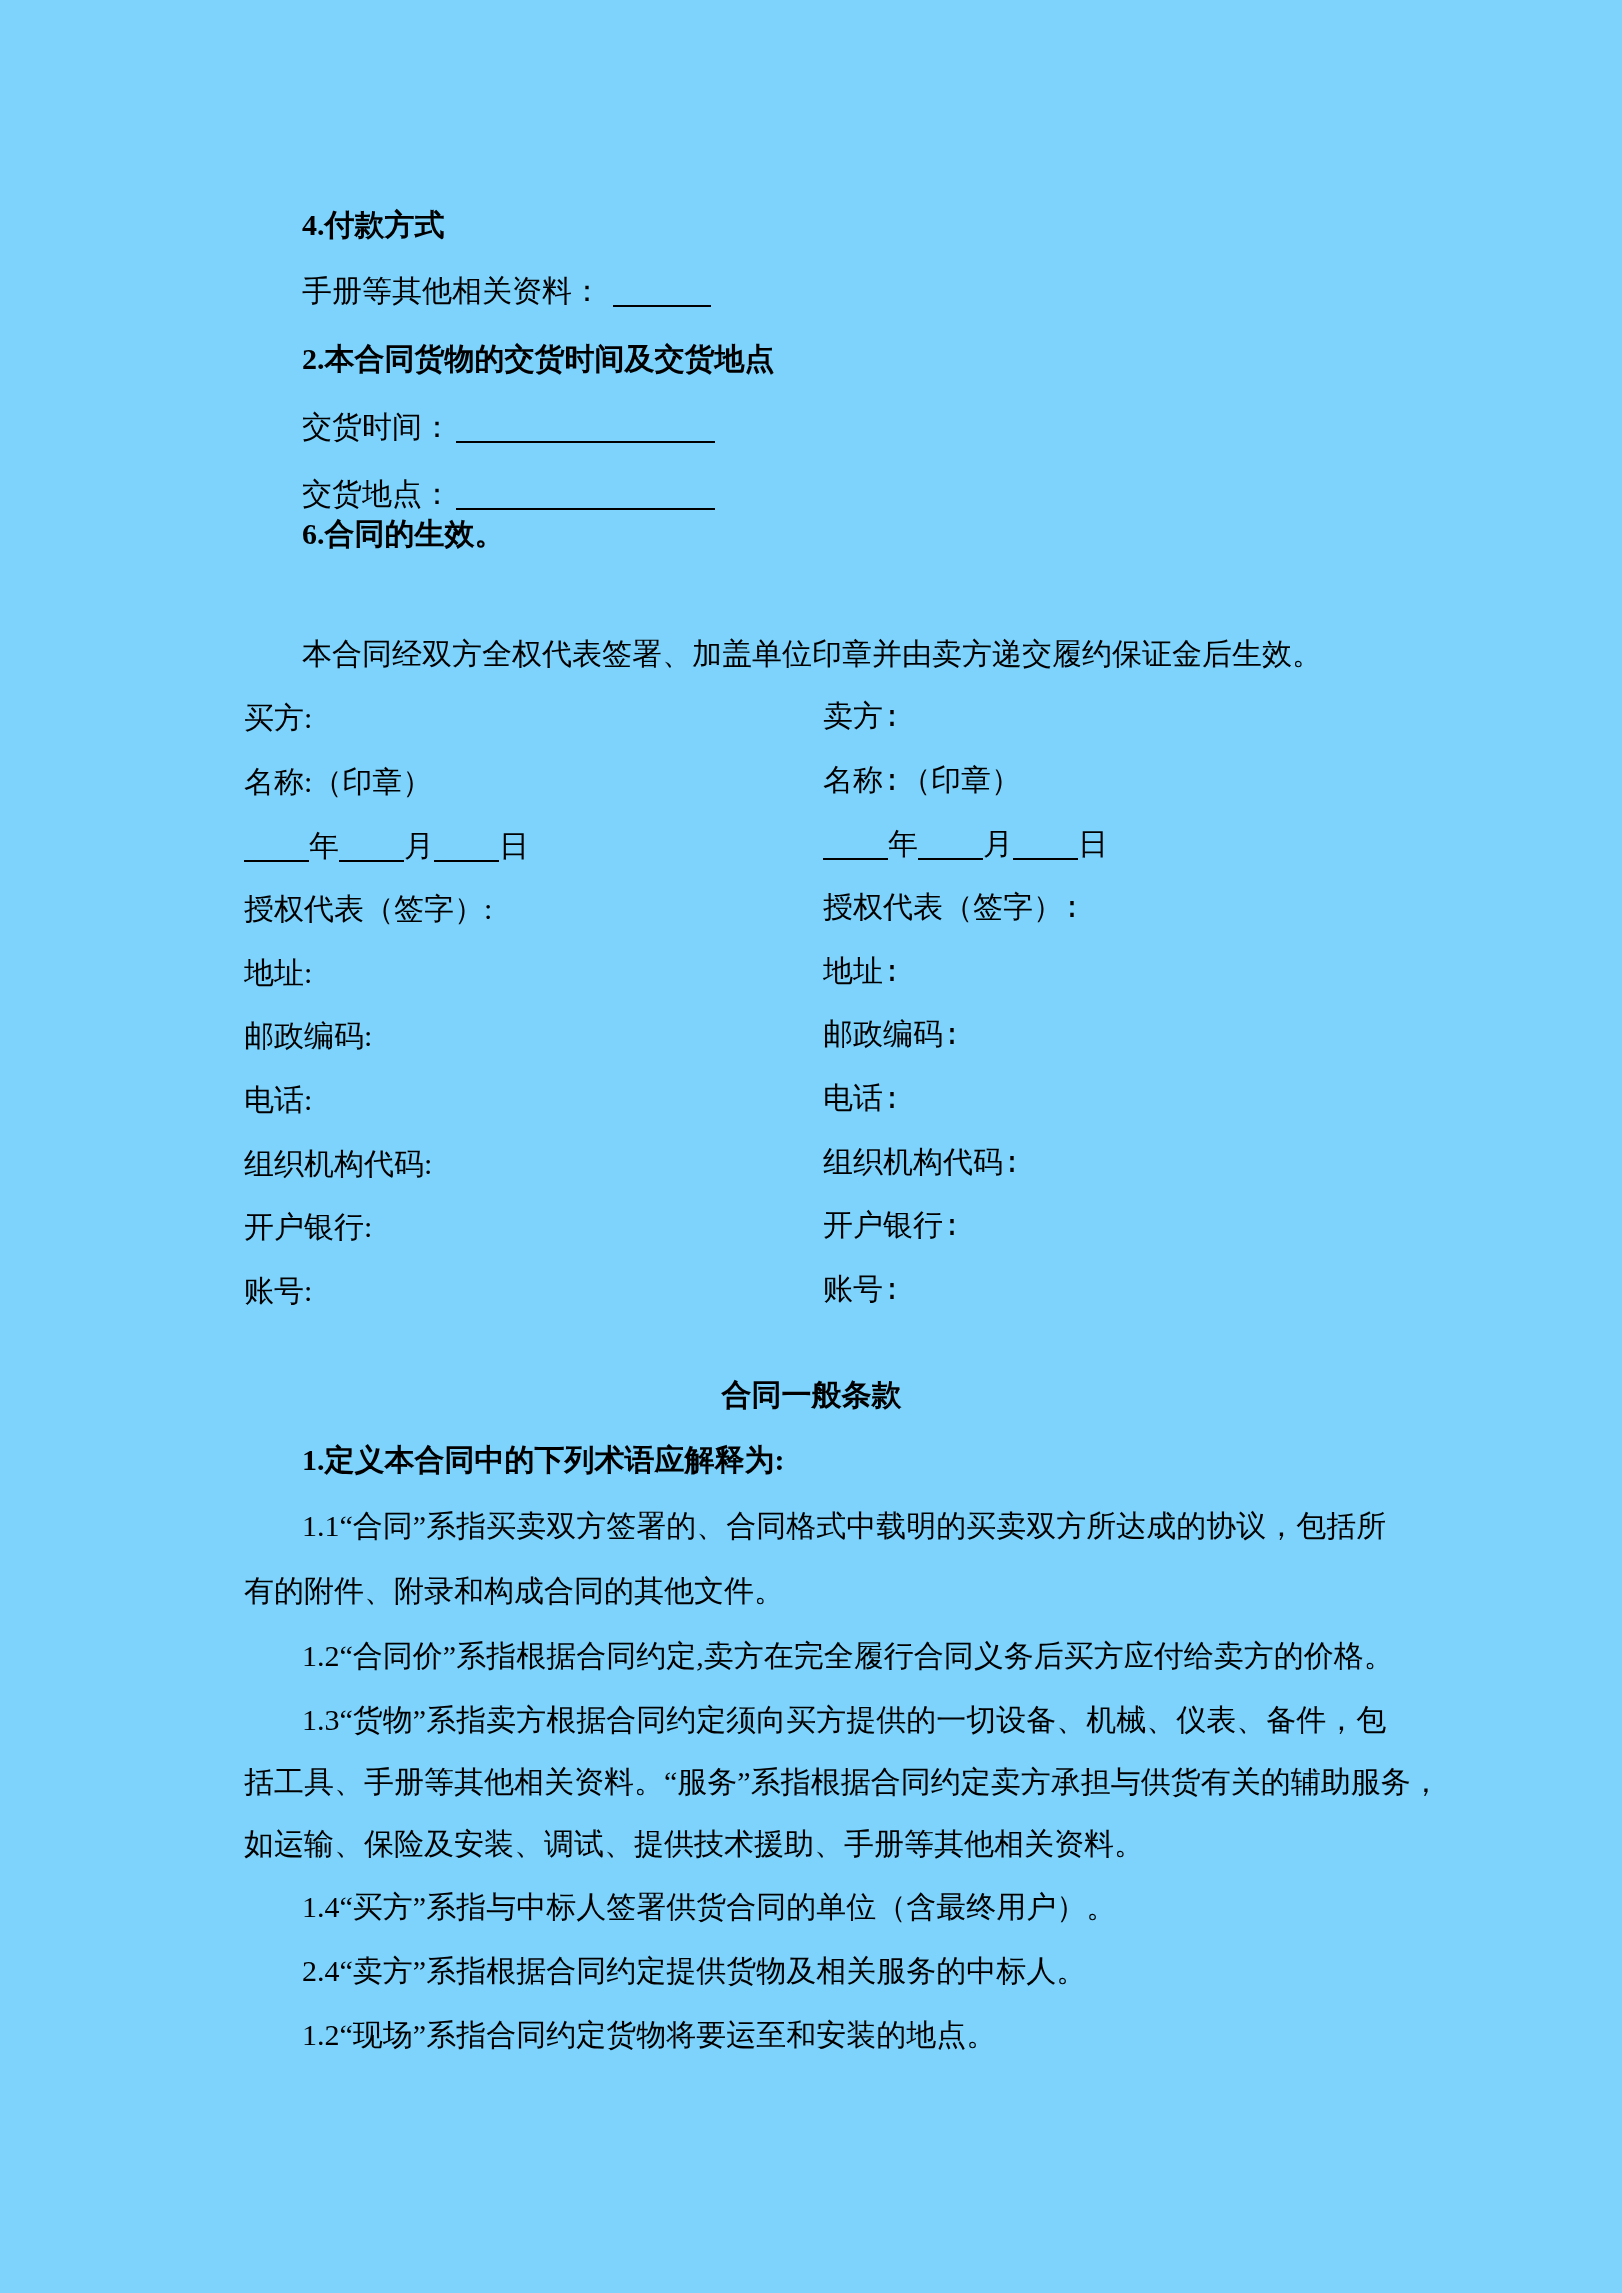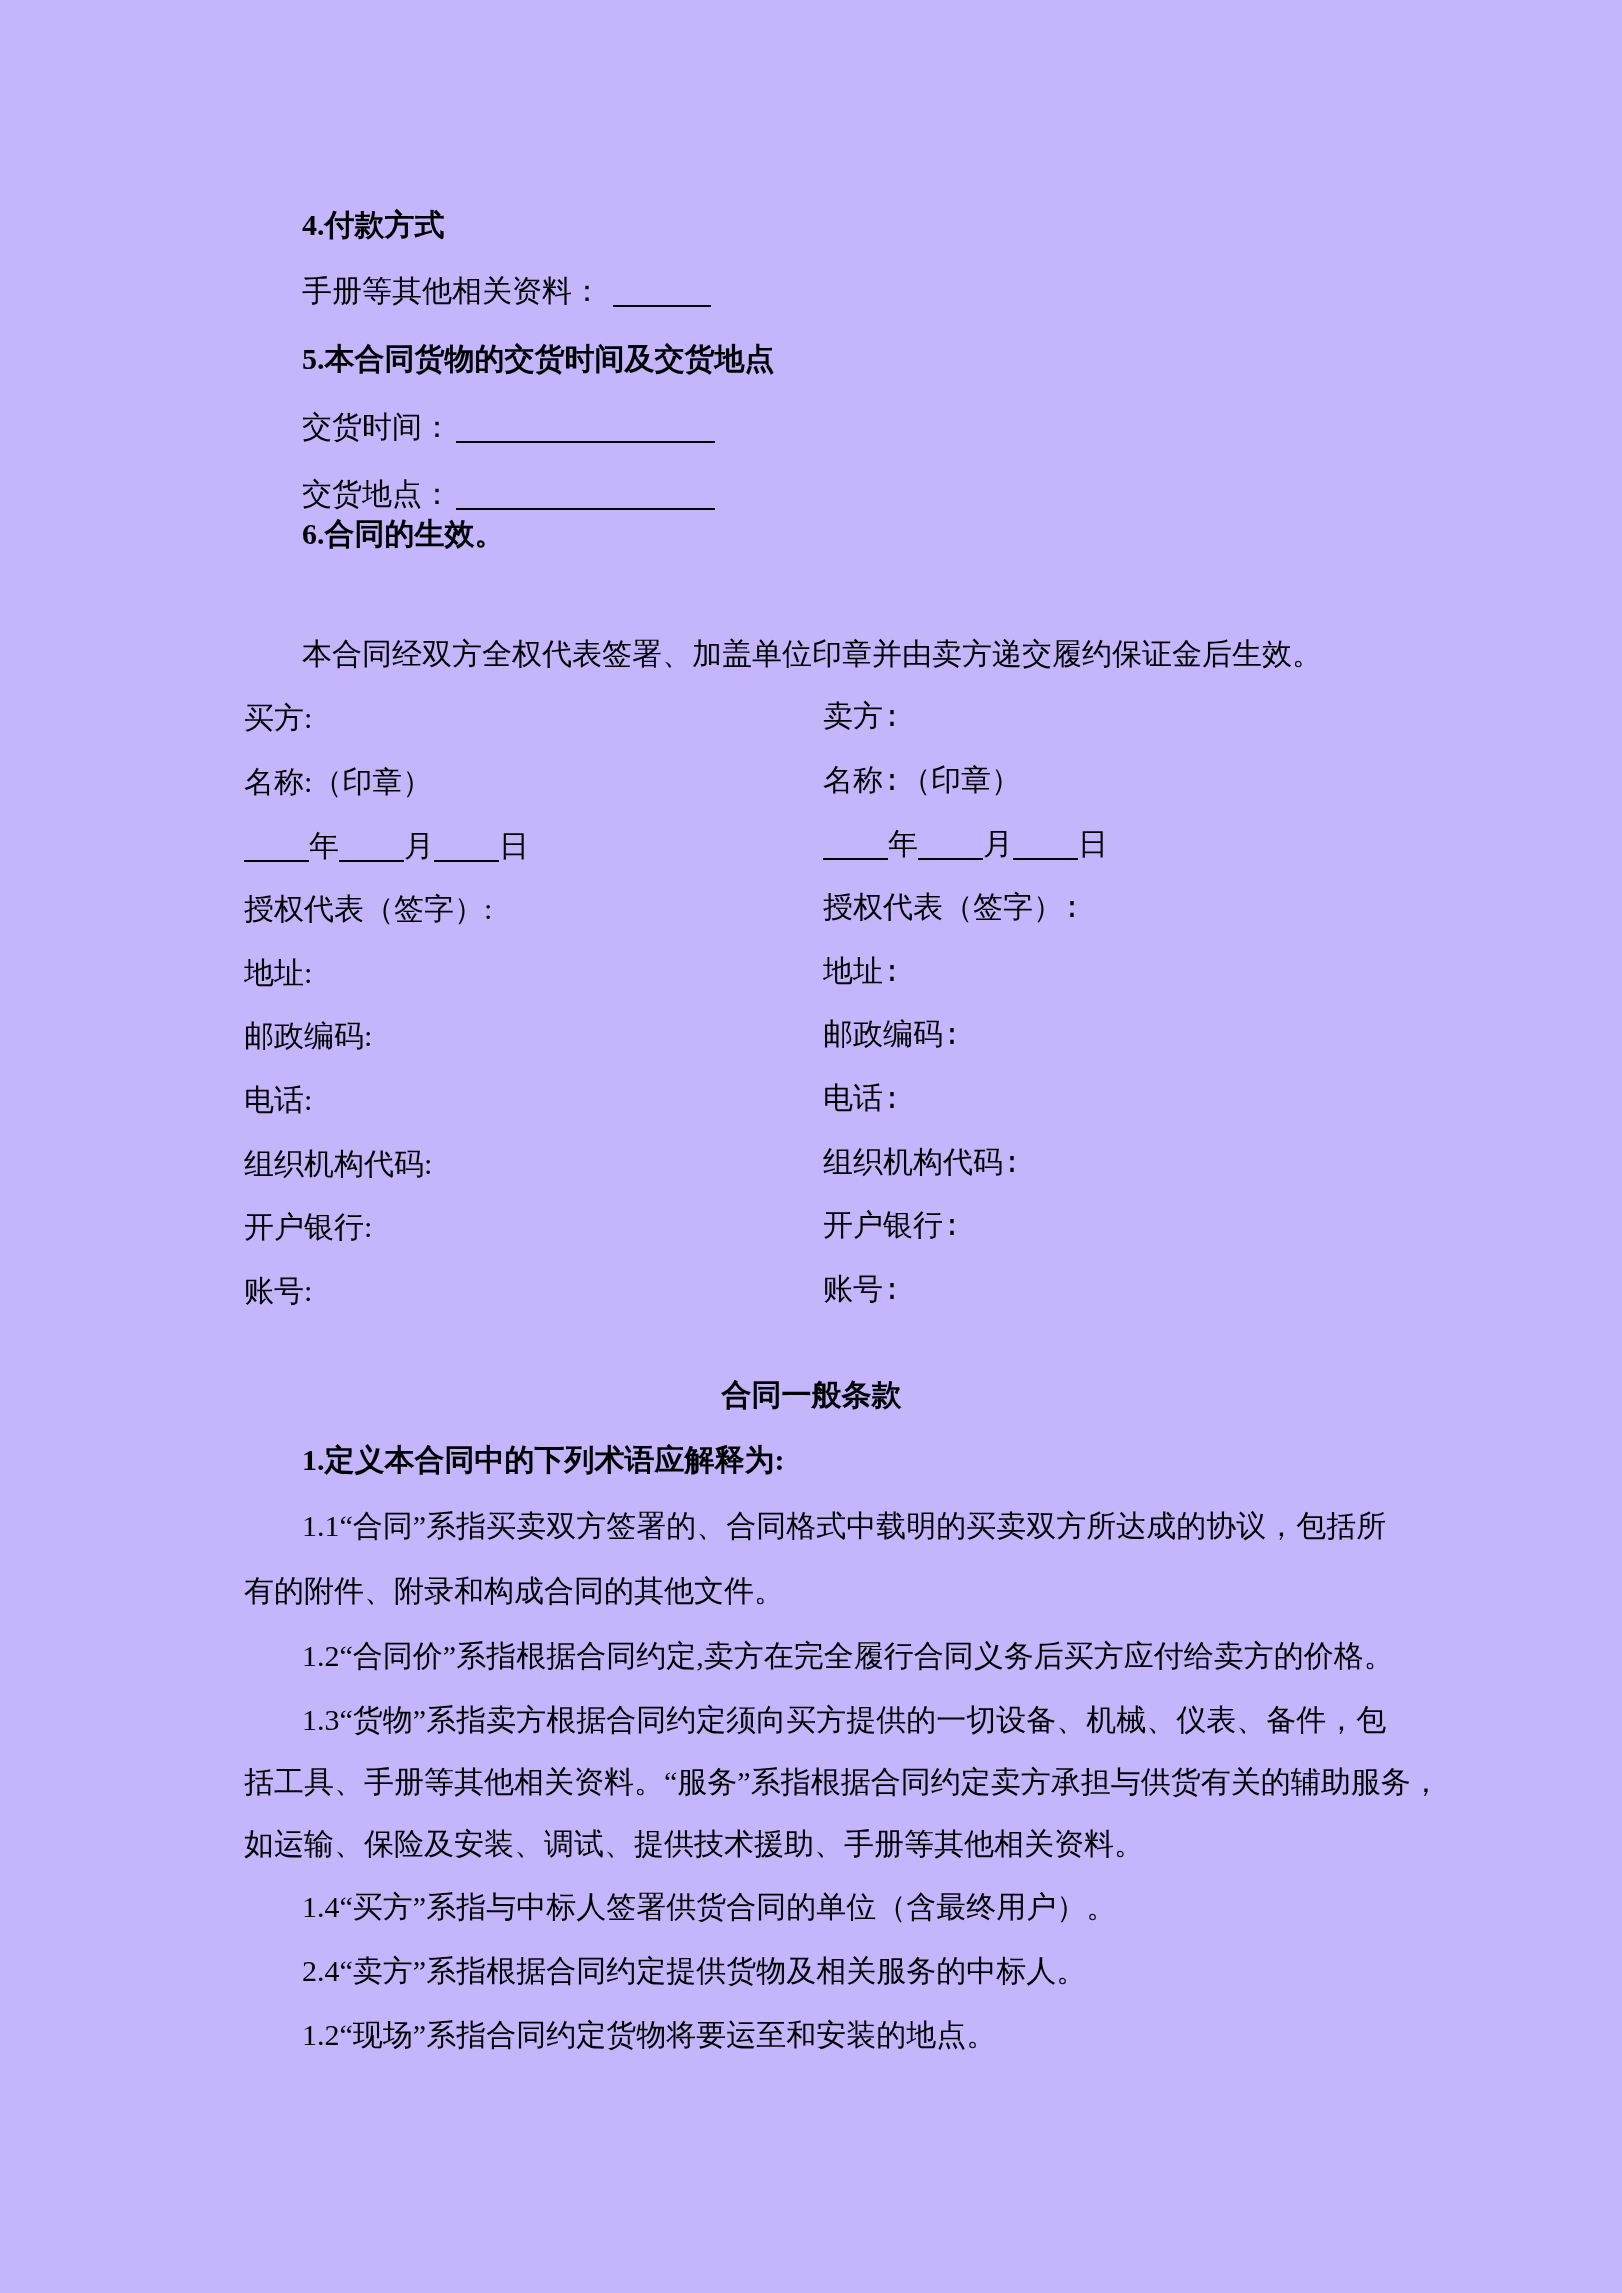--- a/index.html
+++ b/index.html
@@ -4,21 +4,21 @@
 <style>
   html, body {
     margin: 0;
     padding: 0;
     background: #ffffff;
   }
   .page {
     position: relative;
     width: 1623px;
     height: 2294px;
-    background: #c4b5fd;
+    background: #7dd3fc;
     color: #000000;
     font-family: "Liberation Serif", "DejaVu Serif", serif;
     font-size: 30px;
     overflow: hidden;
   }
   .line {
     position: absolute;
     height: 40px;
     line-height: 40px;
     white-space: nowrap;
@@ -48,21 +48,21 @@
 <div class="page">
 
   <div class="line indent bold" style="top:205px">
     <span>4.付款方式</span>
   </div>
   <div class="line indent" style="top:271px">
     <span>手册等其他相关资料：</span><span class="blank b108"></span>
   </div>
 
   <div class="line indent bold" style="top:339px">
-    <span>5.本合同货物的交货时间及交货地点</span>
+    <span>2.本合同货物的交货时间及交货地点</span>
   </div>
   <div class="line indent" style="top:407px">
     <span>交货时间：</span><span class="blank b285"></span>
   </div>
   <div class="line indent" style="top:474px">
     <span>交货地点：</span><span class="blank b285"></span>
   </div>
 
   <div class="line indent bold" style="top:514px">
     <span>6.合同的生效。</span>

